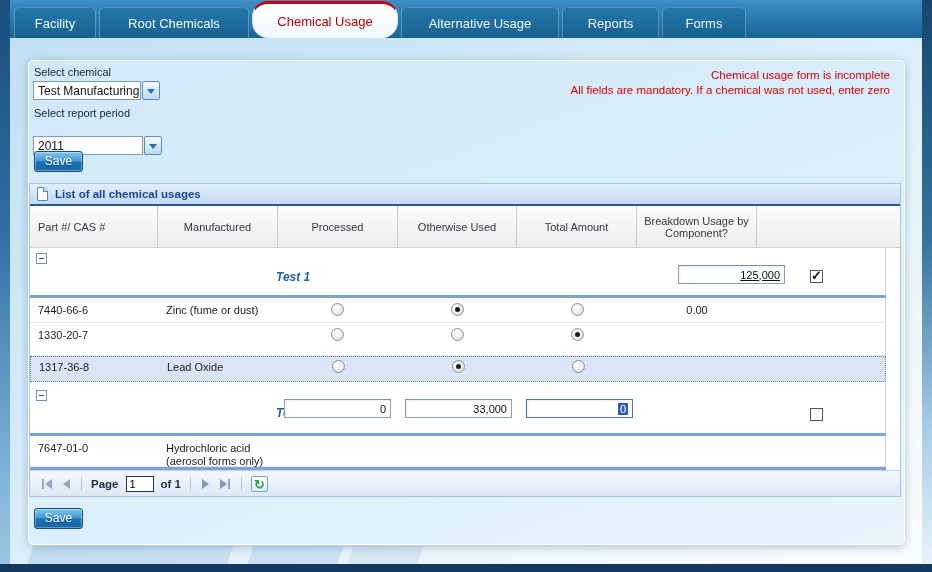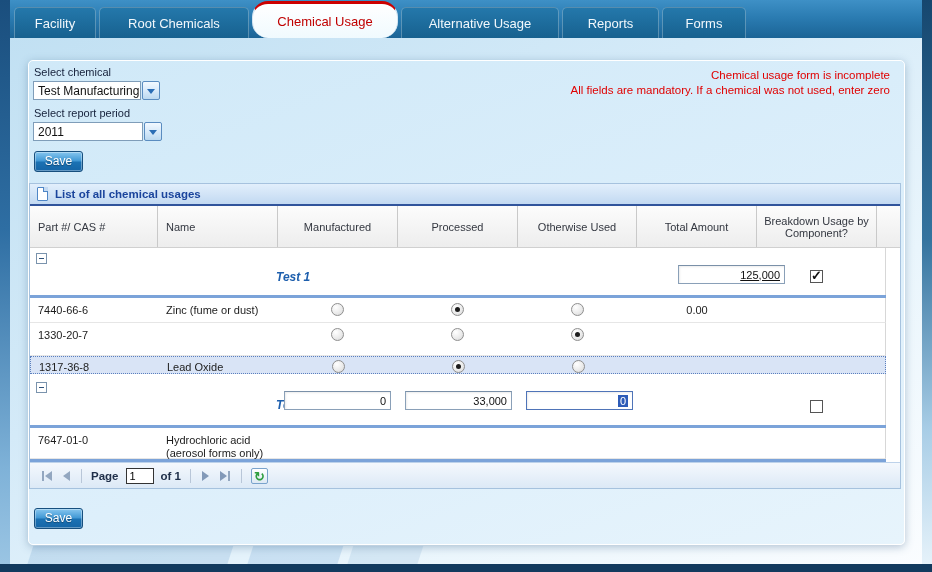--- a/index.html
+++ b/index.html
@@ -146,42 +146,41 @@
 
   <div class="panel">
 
     <div class="flabel" style="top:5px">Select chemical</div>
     <div class="combo" style="top:20px">
       <div class="combo-text" style="width:108px">Test Manufacturing Facilit</div>
       <div class="combo-btn"></div>
     </div>
 
     <div class="flabel" style="top:46px">Select report period</div>
-    <div class="combo" style="top:61px">
+    <div class="combo" style="top:75px">
       <div class="combo-text" style="width:110px">2011</div>
       <div class="combo-btn"></div>
     </div>
 
     <div class="btn-save" style="left:5px; top:90px">Save</div>
 
     <div class="msgs">
       <div>Chemical usage form is incomplete</div>
       <div>All fields are mandatory. If a chemical was not used, enter zero</div>
     </div>
 
     <div class="grid">
 
       <div class="grid-titlebar">
         <div class="doc-icon"></div>
         <div class="grid-title">List of all chemical usages</div>
       </div>
 
       <div class="hdr">
         <div class="hcell hleft hc0">Part #/ CAS #</div>
-        <div class="hcell hleft hc1">Name</div>
         <div class="hcell hcenter hc2">Manufactured</div>
         <div class="hcell hcenter hc3">Processed</div>
         <div class="hcell hcenter hc4">Otherwise Used</div>
         <div class="hcell hcenter hc5">Total Amount</div>
         <div class="hcell hcenter hc6">Breakdown Usage by Component?</div>
         <div class="hcell hfill"></div>
       </div>
 
       <div class="body">
 
@@ -203,21 +202,21 @@
         </div>
 
         <div class="row det" style="height:33px">
           <span class="cas">1330-20-7</span>
           <span class="radio" style="left:301px"></span>
           <span class="radio" style="left:421px"></span>
           <span class="radio on" style="left:541px"></span>
           <span class="total"></span>
         </div>
 
-        <div class="row det selected" style="height:18px">
+        <div class="row det selected" style="height:26px">
           <span class="cas" style="top:4px">1317-36-8</span>
           <span class="chem" style="top:4px">Lead Oxide</span>
           <span class="radio" style="left:301px; top:3px"></span>
           <span class="radio on" style="left:421px; top:3px"></span>
           <span class="radio" style="left:541px; top:3px"></span>
           <span class="total" style="top:4px"></span>
         </div>
 
         <div class="row grp grp2">
           <span class="collapse"></span>

